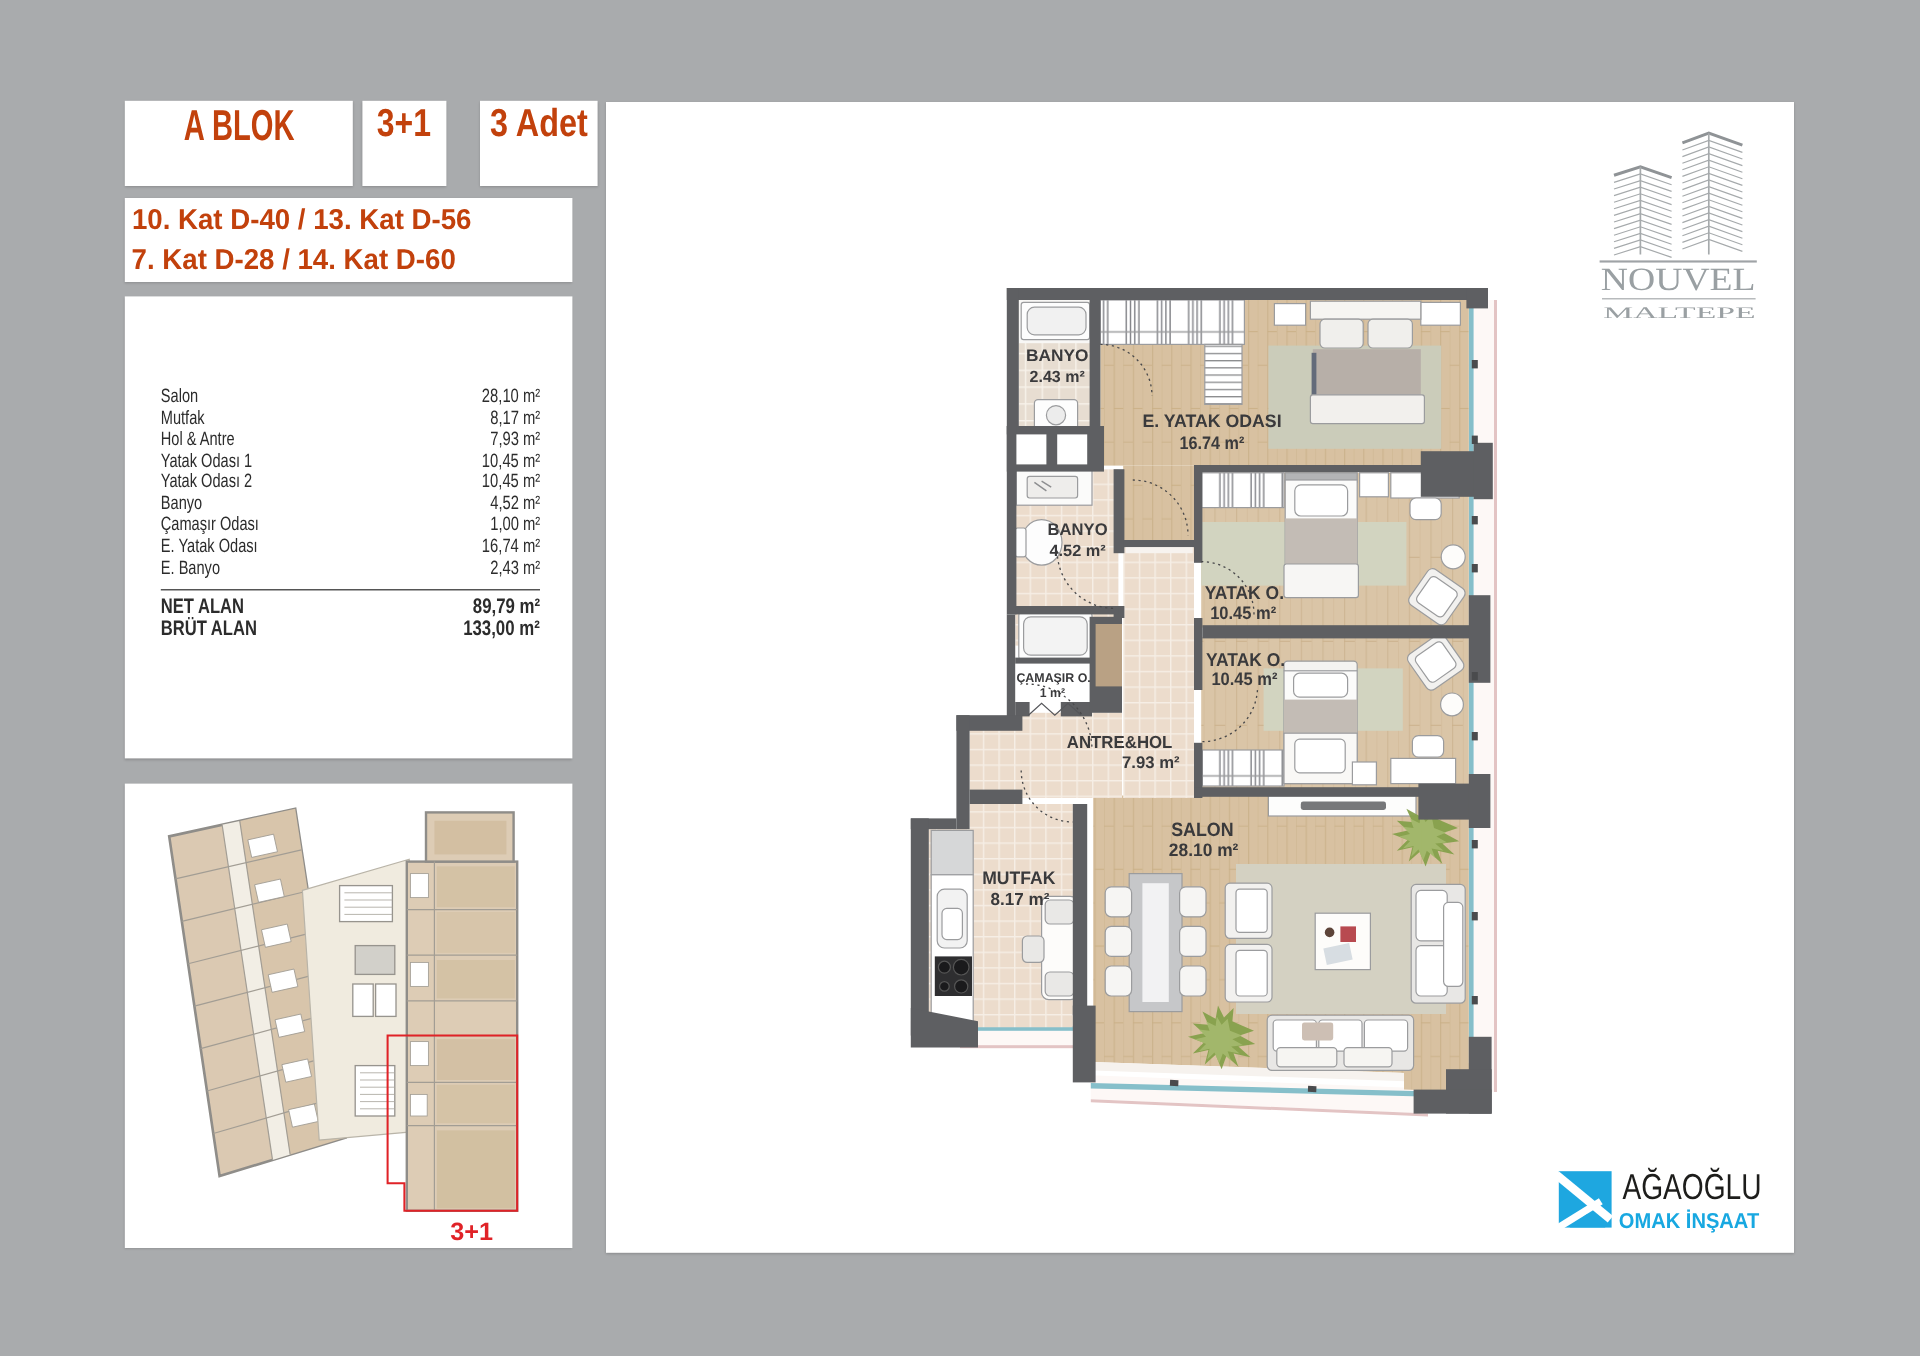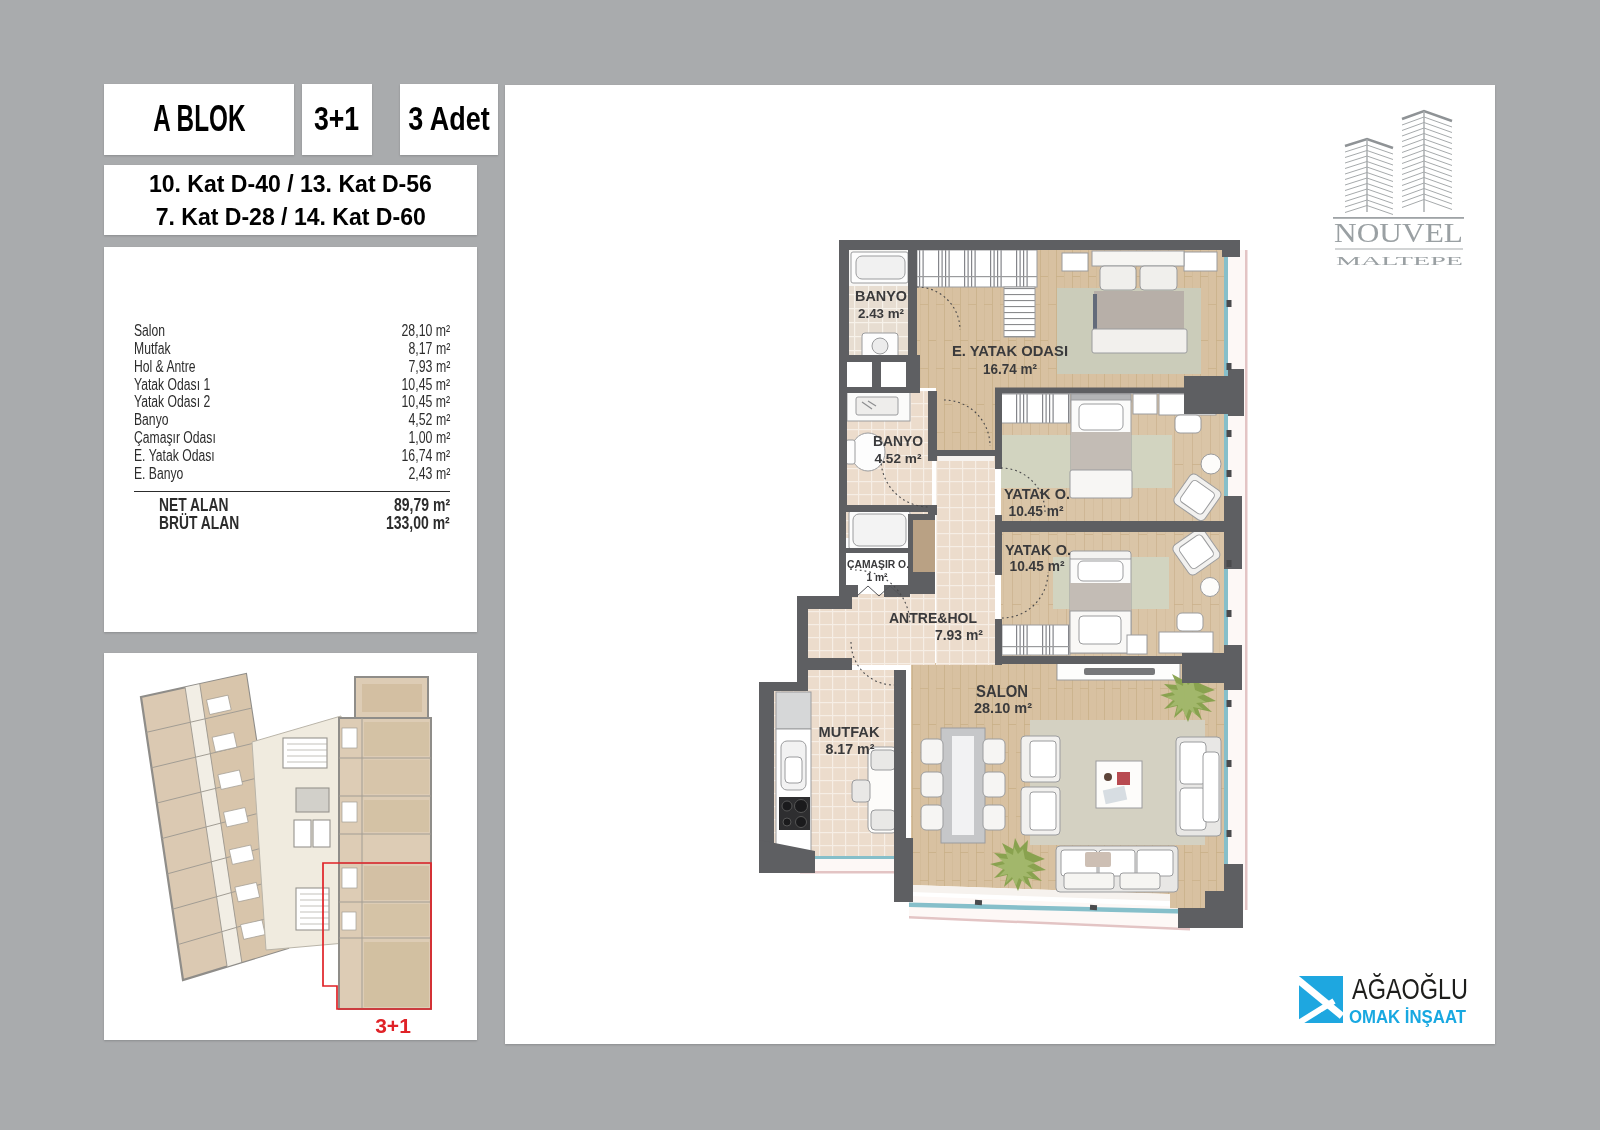--- a/index.html
+++ b/index.html
@@ -1,41 +1,41 @@
 <!DOCTYPE html>
 <html><head>
 <meta charset="utf-8">
 <style>
 html,body{margin:0;padding:0;}
 body{width:1600px;height:1130px;background:#a9abad;position:relative;overflow:hidden;
      font-family:"Liberation Sans",sans-serif;}
 .box{position:absolute;background:#fff;box-shadow:0 1px 2px rgba(0,0,0,.18);}
-.hdr{display:flex;align-items:center;justify-content:center;padding-bottom:1px;box-sizing:border-box;
-     color:#000000;font-weight:bold;}
+.hdr{display:flex;align-items:flex-start;justify-content:center;padding-bottom:1px;box-sizing:border-box;
+     color:#c2410c;font-weight:bold;}
 #b1{left:104px;top:84px;width:190px;height:71px;font-size:36px;}
 #b1 span{transform:scaleX(.675);}
 #b2{left:302px;top:84px;width:70px;height:71px;font-size:32.5px;}
 #b2 span{transform:scaleX(.82);}
 #b3{left:380px;top:84px;width:98px;height:71px;font-size:32.5px;margin-left:20px;}
 #b3 span{transform:scaleX(.83);}
 #b4{left:104px;top:165px;width:373px;height:70px;flex-direction:column;
     font-size:24px;line-height:33px;}
 #b4 span{transform:scaleX(.96);}
 .hdr span{display:inline-block;white-space:nowrap;}
 #b5{left:104px;top:247px;width:373px;height:385px;font-size:16px;color:#2c2c2c;}
 #b5 .inner{position:absolute;left:30px;right:27px;top:75px;}
 #b5 .row{display:flex;justify-content:space-between;height:17.85px;line-height:17.85px;}
 #b5 .row span,#b5 .tot span{display:inline-block;white-space:nowrap;}
 #b5 .row span:first-child{transform:scaleX(.76);transform-origin:0 50%;}
 #b5 .row span:last-child{transform:scaleX(.77);transform-origin:100% 50%;}
 #b5 .tot span:first-child{transform:scaleX(.79);transform-origin:0 50%;}
 #b5 .tot span:last-child{transform:scaleX(.8);transform-origin:100% 50%;}
 #b5 .sep{border-top:1.5px solid #2c2c2c;margin-top:8px;margin-bottom:4px;}
 #b5 .tot{display:flex;justify-content:space-between;height:18.6px;line-height:18.6px;
-         font-weight:bold;font-size:17.5px;margin-left:25px;}
+         font-weight:bold;font-size:17.5px;}
 #b6{left:104px;top:653px;width:373px;height:387px;}
 #main{left:505px;top:85px;width:990px;height:959px;}
 </style>
 </head>
 <body>
 <div class="box hdr" id="b1">
     <span>A BLOK</span>
   </div>
 <div class="box hdr" id="b2">
     <span>3+1</span>

